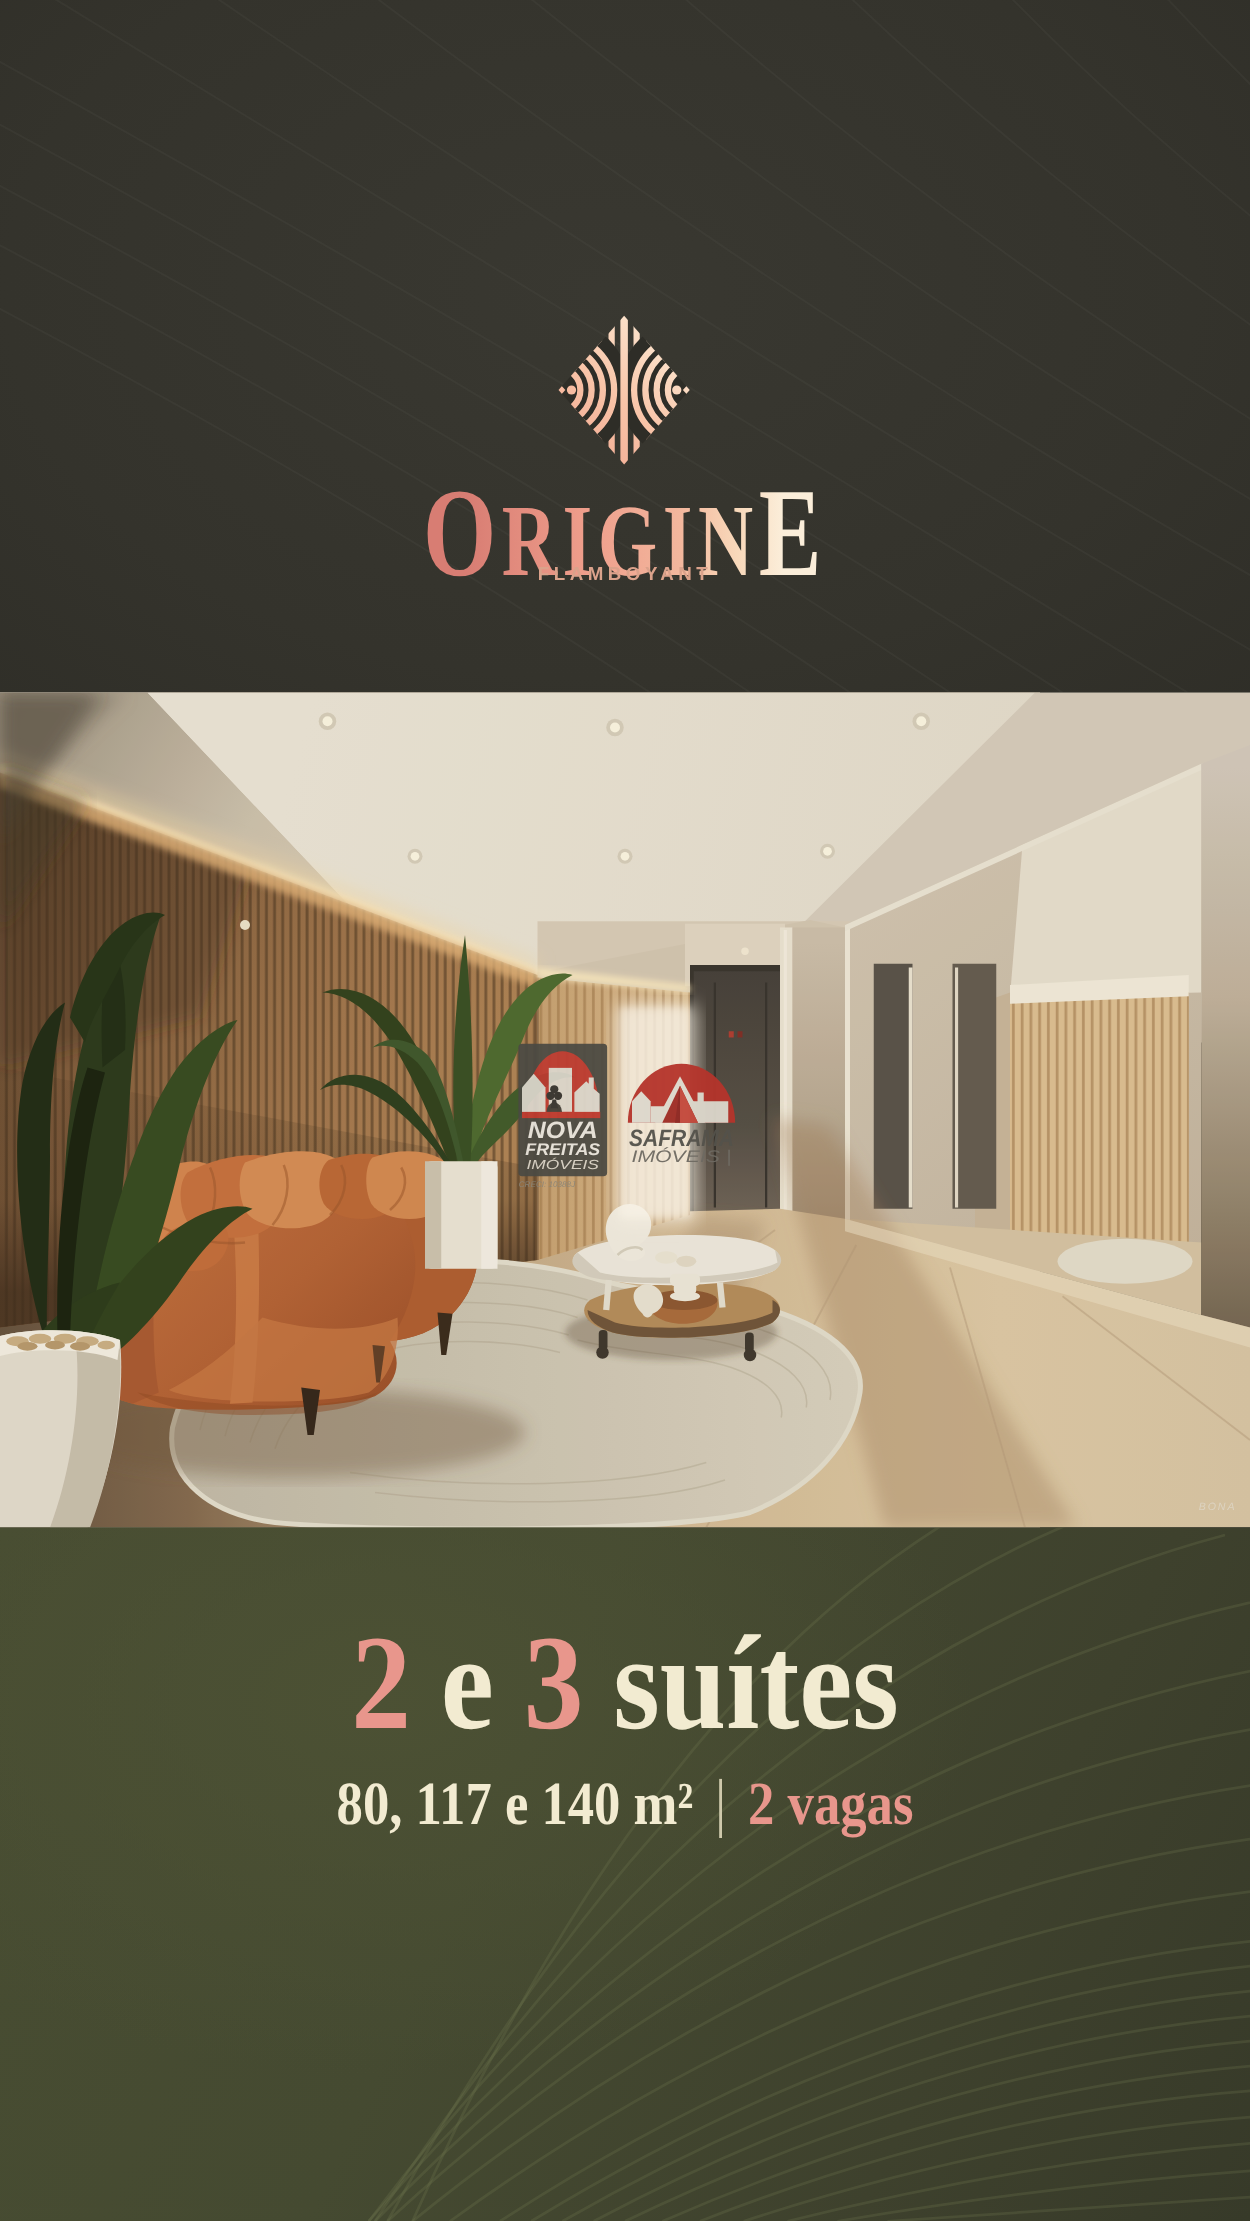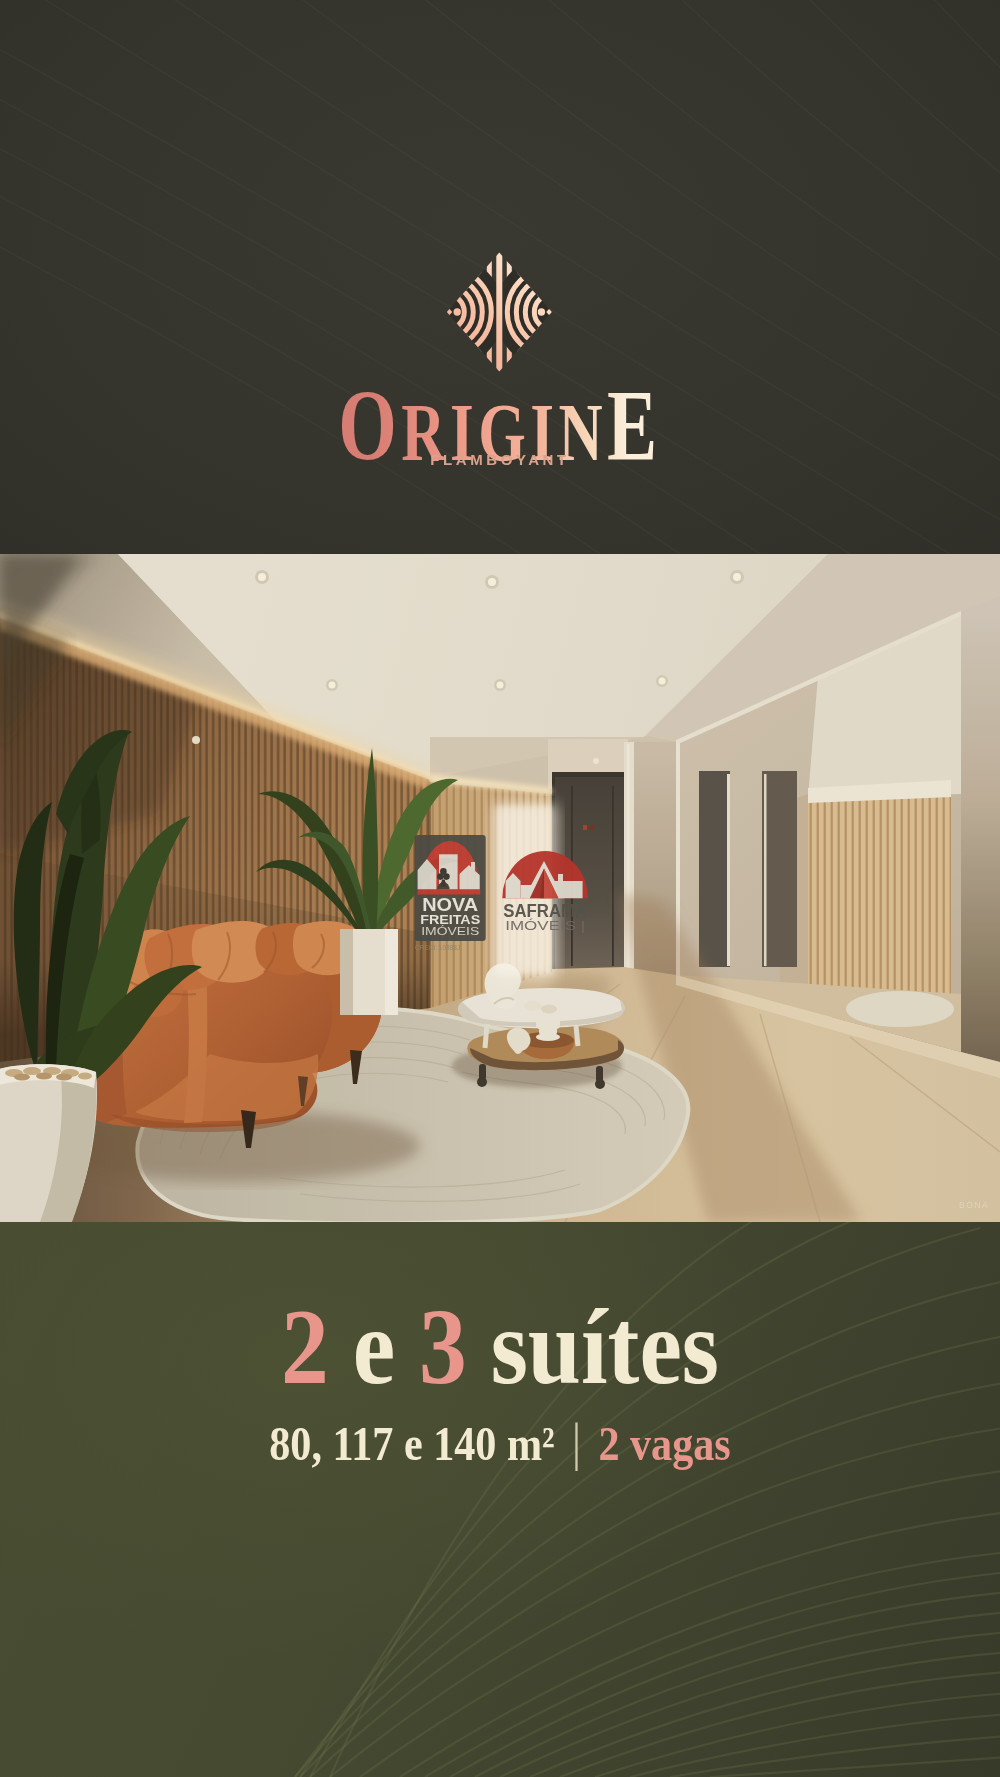--- a/index.html
+++ b/index.html
@@ -12,21 +12,21 @@
   #icon{position:absolute;left:0;top:0;}
   #wordmark{position:absolute;left:0;top:376px;transform:scaleX(0.745);width:1000px;text-align:center;
     font-family:"Liberation Serif",serif;font-weight:bold;white-space:nowrap;
     background:linear-gradient(90deg,#d87d73 33%,#ee9c8a 45%,#f3b79d 56%,#f8d8ba 62%,#fbeeda 67%);
     -webkit-background-clip:text;background-clip:text;color:transparent;}
   #wordmark .big{font-size:101px;line-height:1;letter-spacing:6px;}
   #wordmark .sml{font-size:82px;line-height:1;letter-spacing:6px;}
   #flam{position:absolute;left:0;top:451px;width:1000px;text-align:center;
     font-size:15px;font-weight:bold;letter-spacing:3.6px;color:#dba28b;}
   
-  #photo{position:absolute;left:0;top:554px;width:832px;height:668px;background:#d8c6ab;}
+  #photo{position:absolute;left:0;top:554px;width:832px;height:668px;background:#d8c6ab;font-style:italic;}
   
   #bottom{position:absolute;left:0;top:1222px;width:1000px;height:555px;
     background:
       radial-gradient(ellipse 800px 500px at 30% 25%, #4c5134 0%, rgba(70,75,49,0) 60%),
       linear-gradient(115deg, #484d32 0%, #454a31 40%, #3e412d 75%, #373a29 100%);}
   #botlines{position:absolute;left:0;top:1222px;}
   #line1{position:absolute;left:0;top:1293px;width:1000px;text-align:center;
     font-family:"Liberation Serif",serif;font-weight:bold;font-size:108px;line-height:1;color:#f2ebd1;
     transform:scaleX(0.885);white-space:nowrap;}
   #line1 .pink{color:#e8968c;}

